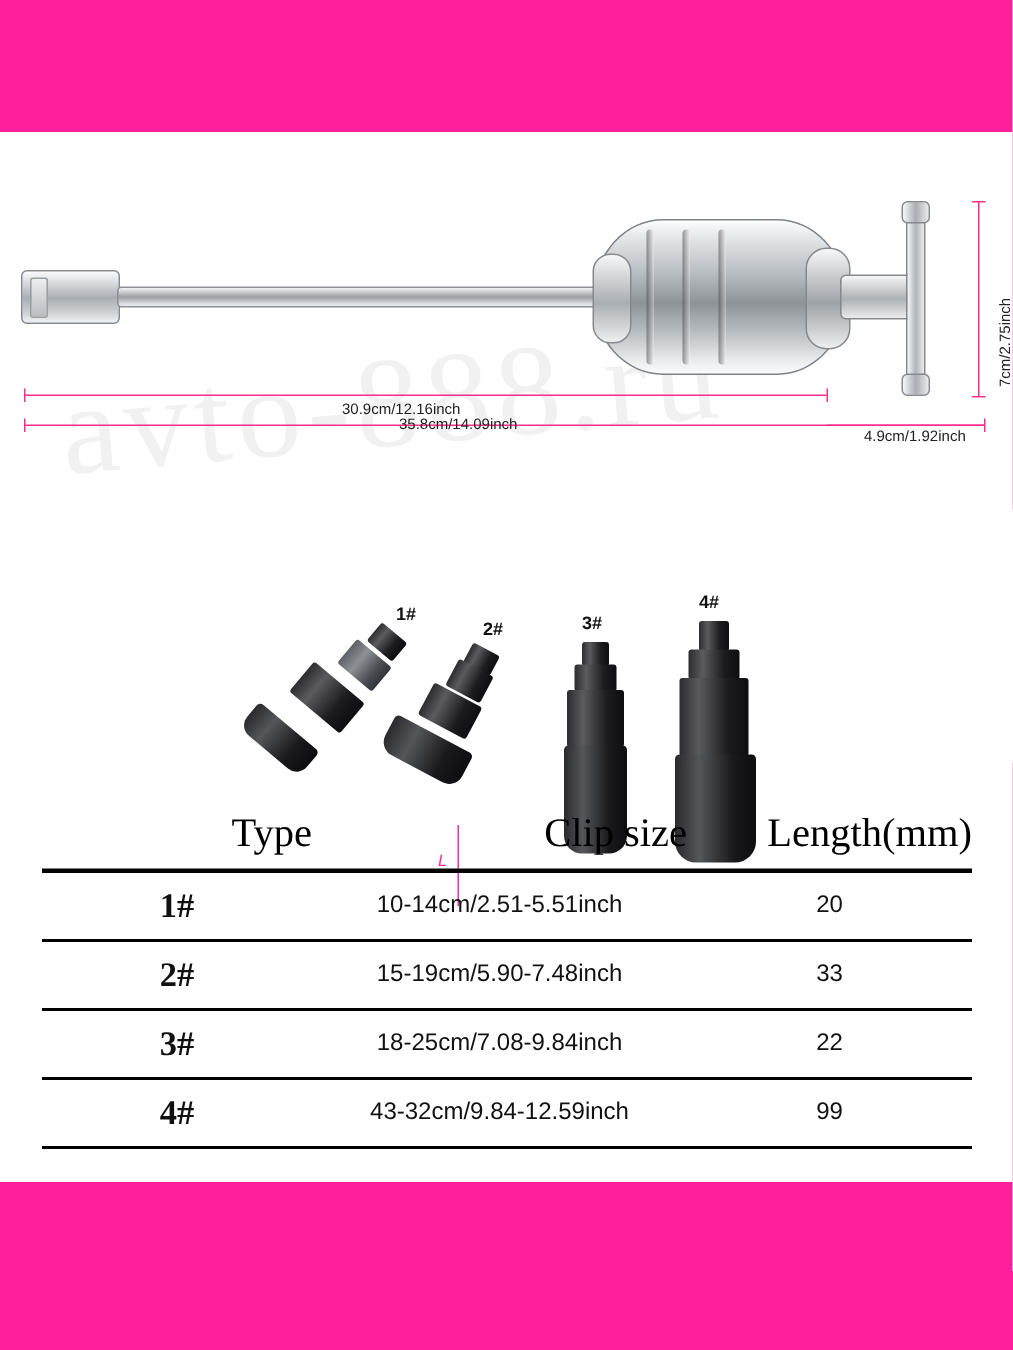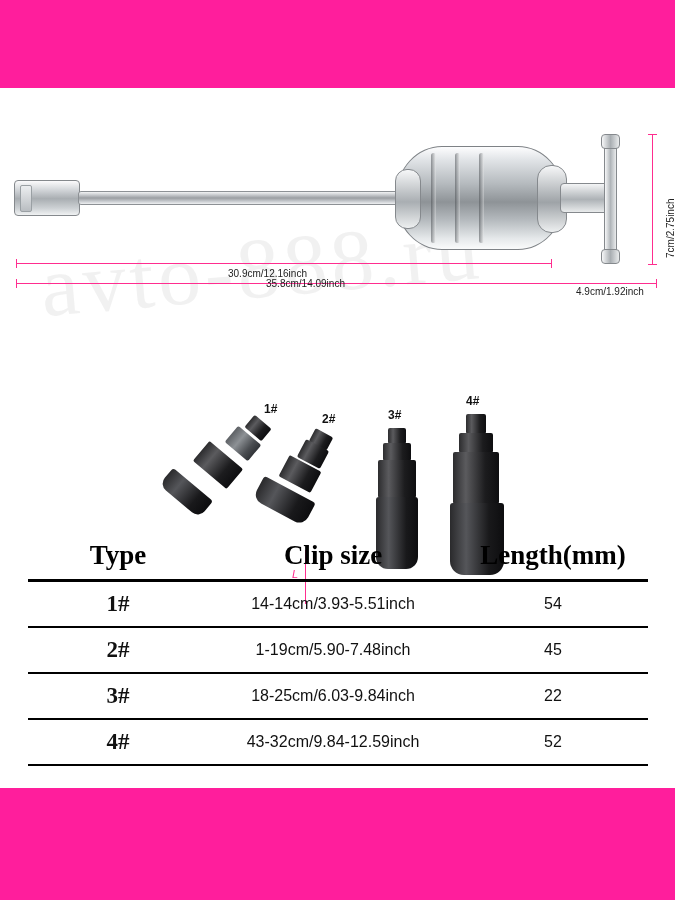--- a/index.html
+++ b/index.html
@@ -240,24 +240,24 @@
   .spec-table {
     position: absolute;
     left: 28px;
     top: 448px;
     width: 620px;
     border-collapse: collapse;
   }
   .spec-table th {
     font-family: "Liberation Serif", serif;
     font-size: 27px;
-    font-weight: bold;
+    font-weight: normal;
     color: #000;
     padding: 4px 0 8px 0;
-    text-align: center;
+    text-align: right;
   }
   .spec-table td {
     font-size: 16px;
     color: #111;
     text-align: center;
     padding: 9px 0;
   }
   .spec-table td.type-cell {
     font-family: "Liberation Serif", serif;
     font-size: 23px;
@@ -358,34 +358,34 @@
     <thead>
       <tr class="hdr-row">
         <th class="col-type">Type</th>
         <th class="col-clip">Clip size</th>
         <th class="col-len">Length(mm)</th>
       </tr>
     </thead>
     <tbody>
       <tr>
         <td class="type-cell">1#</td>
-        <td>14-14cm/3.93-5.51inch</td>
-        <td>54</td>
+        <td>10-14cm/2.51-5.51inch</td>
+        <td>20</td>
       </tr>
       <tr>
         <td class="type-cell">2#</td>
-        <td>1-19cm/5.90-7.48inch</td>
-        <td>45</td>
+        <td>15-19cm/5.90-7.48inch</td>
+        <td>33</td>
       </tr>
       <tr>
         <td class="type-cell">3#</td>
-        <td>18-25cm/6.03-9.84inch</td>
+        <td>18-25cm/7.08-9.84inch</td>
         <td>22</td>
       </tr>
       <tr>
         <td class="type-cell">4#</td>
         <td>43-32cm/9.84-12.59inch</td>
-        <td>52</td>
+        <td>99</td>
       </tr>
     </tbody>
   </table>
 
 </div>
 
 </body></html>

